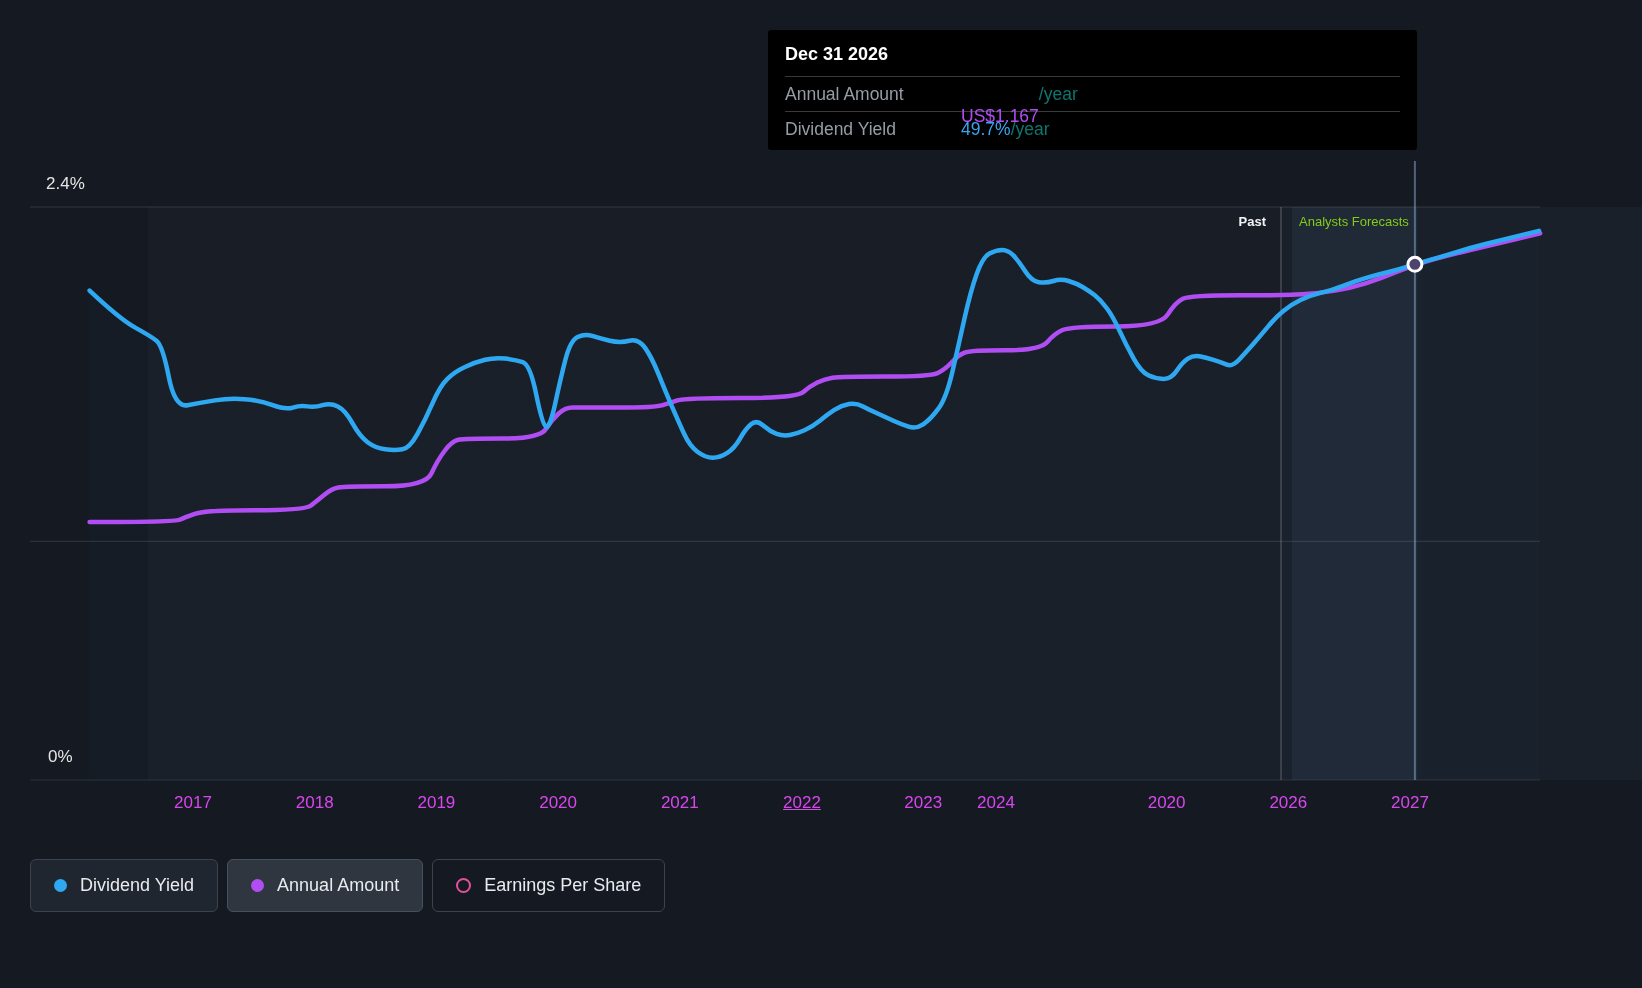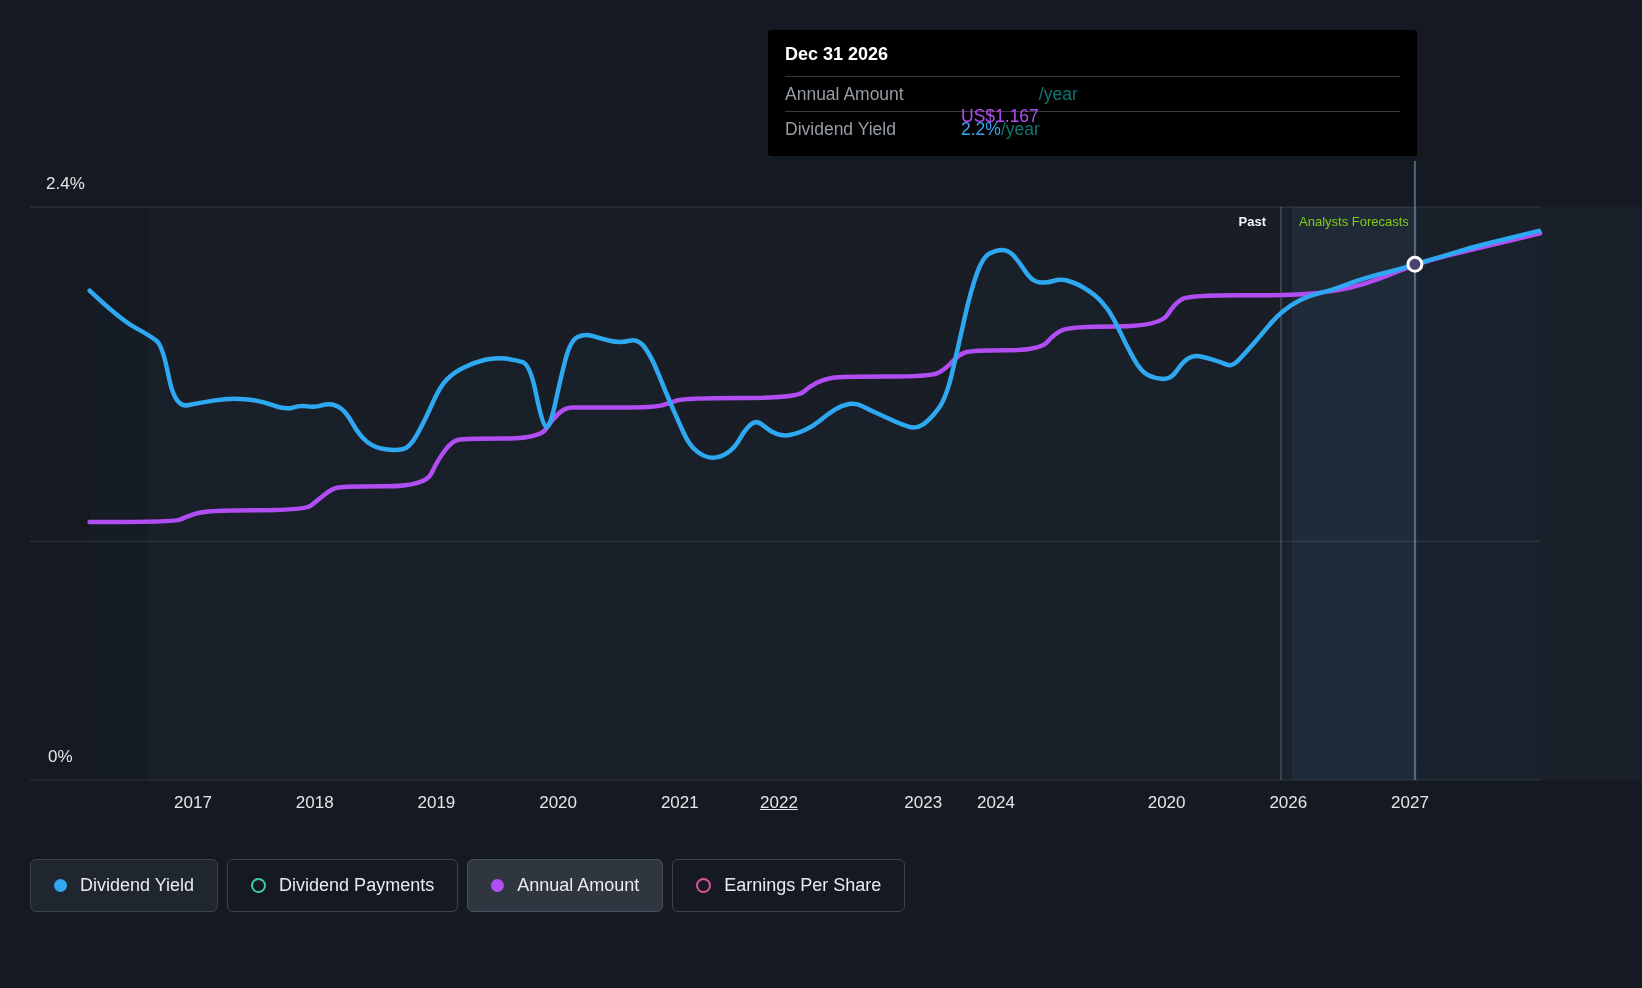--- a/index.html
+++ b/index.html
@@ -1,26 +1,26 @@
 <!DOCTYPE html>
 <html><head>
 <meta charset="utf-8">
 <style>
   html,body{margin:0;padding:0;background:#10141b;}
   .stage{position:relative;width:1642px;height:988px;background:#151a22;overflow:hidden;
          font-family:"Liberation Sans",sans-serif;-webkit-font-smoothing:antialiased;}
   svg{position:absolute;left:0;top:0;}
   .axis-label{position:absolute;color:#e5e5e5;font-size:17px;font-weight:500;}
   .x-ticks{position:absolute;left:0;top:793px;width:1642px;height:24px;}
-  .x-tick{position:absolute;width:80px;text-align:center;color:#e5e5e5;font-size:17px;}
+  .x-tick{position:absolute;width:80px;text-align:center;color:#d946ef;font-size:17px;}
   .region-label{position:absolute;top:214px;font-size:13px;}
   .past-label{left:1120px;width:146px;text-align:right;color:#f2f4f6;font-weight:600;}
   .forecast-label{left:1299px;color:#84cc16;font-weight:400;}
   .tooltip{position:absolute;left:768px;top:30px;width:649px;box-sizing:border-box;
-           background:#000;border-radius:3px;padding:14px 17px 10px 17px;z-index:5;}
+           background:#000;border-radius:3px;padding:14px 17px 4px 17px;z-index:5;}
   .tooltip-title{color:#ffffff;font-size:18px;font-weight:600;padding-bottom:11px;}
   .tooltip-row{display:flex;align-items:center;height:34px;border-top:1px solid #3a3a3a;font-size:17.5px;}
   .tooltip-row .tlabel{width:176px;color:#979da5;}
   .tooltip-row .tvalue{font-weight:500;}
   .tooltip-row .tsuffix{color:#0f766e;}
   .legend{position:absolute;left:30px;top:859px;display:flex;gap:9px;}
   .legend-btn{display:flex;align-items:center;gap:13px;height:53px;padding:0 23px;
               border:1px solid #3c434d;border-radius:6px;background:transparent;
               color:#e9ebee;font-size:18px;cursor:pointer;font-family:inherit;}
   .legend-btn.bg-normal{background:#20262f;}
@@ -55,55 +55,51 @@
 
   <div class="axis-label" style="left:46px;top:174px;">2.4%</div>
   <div class="axis-label" style="left:48px;top:747px;">0%</div>
 
   <div class="x-ticks" id="x-ticks">
       <div class="x-tick" style="left: 153px;">2017</div>
       <div class="x-tick" style="left: 274.7px;">2018</div>
       <div class="x-tick" style="left: 396.4px;">2019</div>
       <div class="x-tick" style="left: 518.1px;">2020</div>
       <div class="x-tick" style="left: 639.8px;">2021</div>
-      <div class="x-tick" style="left: 739px; text-decoration: underline;">2022</div>
+      <div class="x-tick" style="left: 762px; text-decoration: underline;">2022</div>
       <div class="x-tick" style="left: 883.2px;">2023</div>
       <div class="x-tick" style="left: 956px;">2024</div>
       <div class="x-tick" style="left: 1126.6px;">2020</div>
       <div class="x-tick" style="left: 1248.3px;">2026</div>
       <div class="x-tick" style="left: 1370px;">2027</div>
     </div>
 
   <div class="region-label past-label">Past</div>
   <div class="region-label forecast-label">Analysts Forecasts</div>
 
   <div class="tooltip">
     <div class="tooltip-title">Dec 31 2026</div>
     <div id="tooltip-rows">
         <div class="tooltip-row">
           <span class="tlabel">Annual Amount</span>
           <span class="tvalue" style="color: rgb(177, 78, 243); margin-top: 44px;">US$1.167</span>
           <span class="tsuffix">/year</span>
         </div>
         <div class="tooltip-row">
           <span class="tlabel">Dividend Yield</span>
-          <span class="tvalue" style="color: rgb(56, 165, 240);">2.2%</span>
+          <span class="tvalue" style="color: rgb(56, 165, 240);">49.7%</span>
           <span class="tsuffix">/year</span>
         </div>
       </div>
   </div>
 
   <div class="legend" id="legend">
       <button class="legend-btn bg-normal">
         <span class="lmark" style="background: rgb(47, 168, 242);"></span>
         <span>Dividend Yield</span>
-      </button>
-      <button class="legend-btn">
-        <span class="lmark" style="border: 2px solid rgb(62, 201, 180); width: 11px; height: 11px;"></span>
-        <span>Dividend Payments</span>
       </button>
       <button class="legend-btn bg-highlight">
         <span class="lmark" style="background: rgb(177, 78, 243);"></span>
         <span>Annual Amount</span>
       </button>
       <button class="legend-btn">
         <span class="lmark" style="border: 2px solid rgb(224, 81, 158); width: 11px; height: 11px;"></span>
         <span>Earnings Per Share</span>
       </button>
     </div>

